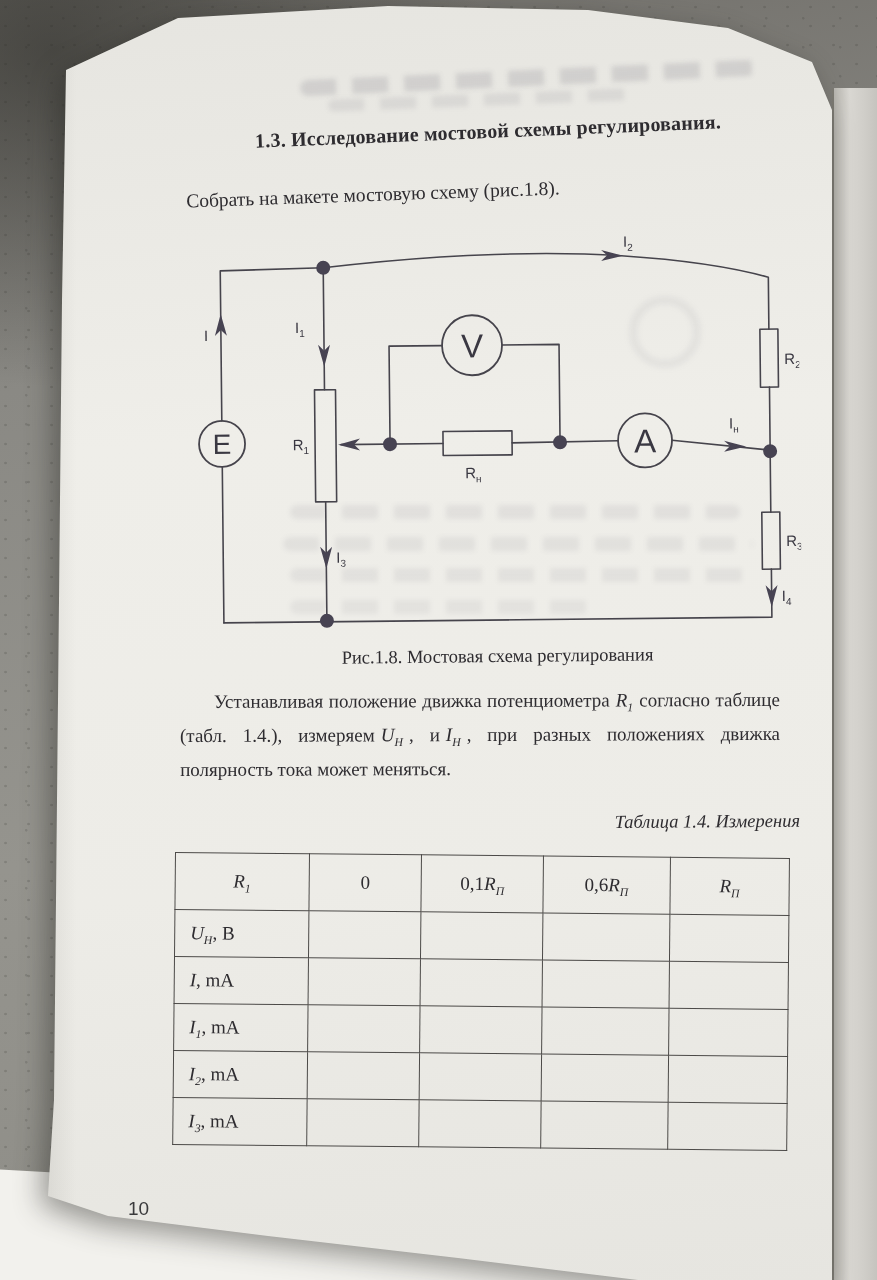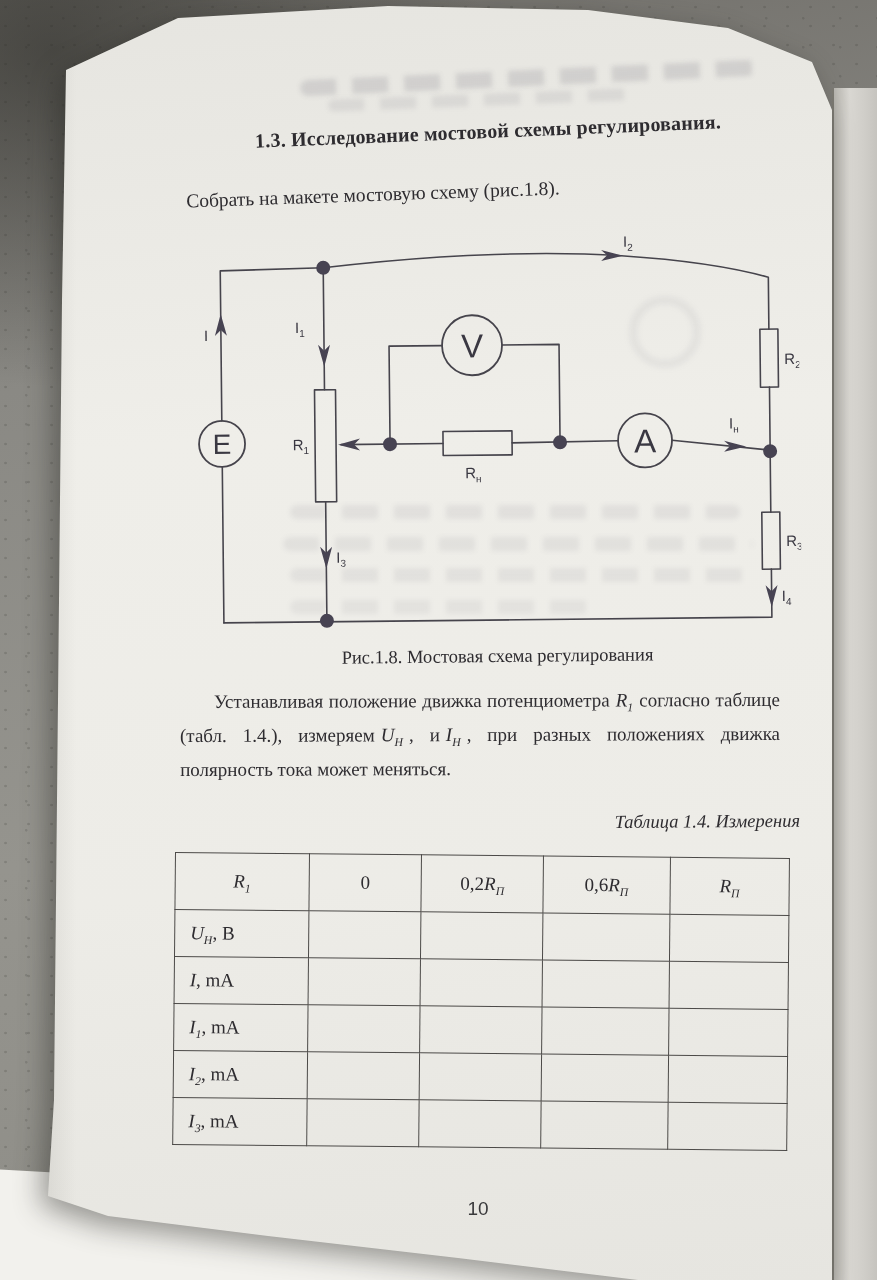--- a/index.html
+++ b/index.html
@@ -58,21 +58,21 @@
     border-collapse:collapse;transform:rotate(.55deg);transform-origin:top left;
     font-size:19px;color:#2e2c30;}
   .mtable th,.mtable td{border:1.3px solid #4c4a48;font-weight:400;}
   .mtable th{height:54px;text-align:center;}
   .mtable td{height:44px;}
   .mtable td.lab{padding-left:15px;text-align:left;}
   .mtable .c0{width:122px;} .mtable .c1{width:116px;} .mtable .c2{width:123px;}
   .mtable .c3{width:129px;} .mtable .c4{width:122px;}
   .vb{font-style:italic;}
   .unit{font-style:normal;}
-  .pagenum{position:absolute;left:100px;top:1198px;width:700px;z-index:3;text-align:center;
+  .pagenum{position:absolute;left:100px;top:1198px;width:700px;z-index:3;
     font-family:"Liberation Sans",sans-serif;font-size:19px;color:#3a3a3c;}
   
   .cl{font-family:"Liberation Sans",sans-serif;font-size:15px;fill:#3a3842;}
   .cl .ss{font-size:10px;}
   .meter{font-family:"Liberation Sans",sans-serif;fill:#3a3842;}
 </style>
 </head>
 <body>
 
 <div class="fore-edge"></div>
@@ -159,21 +159,21 @@
 
   <div class="bodypar"><span>Устанавливая положение движка потенциометра</span><span class="mvar"><i>R</i><sub>1</sub></span><span>согласно таблице (табл. 1.4.), измеряем</span><span class="mvar"><i>U</i><sub>Н</sub></span><span>, и</span><span class="mvar"><i>I</i><sub>Н</sub></span><span>, при разных положениях движка полярность тока может меняться.</span></div>
 
   <div class="tabletitle">Таблица 1.4. Измерения</div>
 
   <table class="mtable">
     <tbody>
           <tr>
       <th class="c0"><span class="pre"></span><span class="vb">R</span><sub>1</sub></th>
       <th class="c1"><span class="pre">0</span><span class="vb"></span><sub></sub></th>
-      <th class="c2"><span class="pre">0,2</span><span class="vb">R</span><sub>П</sub></th>
+      <th class="c2"><span class="pre">0,1</span><span class="vb">R</span><sub>П</sub></th>
       <th class="c3"><span class="pre">0,6</span><span class="vb">R</span><sub>П</sub></th>
       <th class="c4"><span class="pre"></span><span class="vb">R</span><sub>П</sub></th>
     </tr>
     <tr>
       <td class="lab c0"><span class="vb">U</span><sub>Н</sub><span class="unit">, В</span></td>
       <td class="c1"></td>
       <td class="c2"></td>
       <td class="c3"></td>
       <td class="c4"></td>
     </tr>

